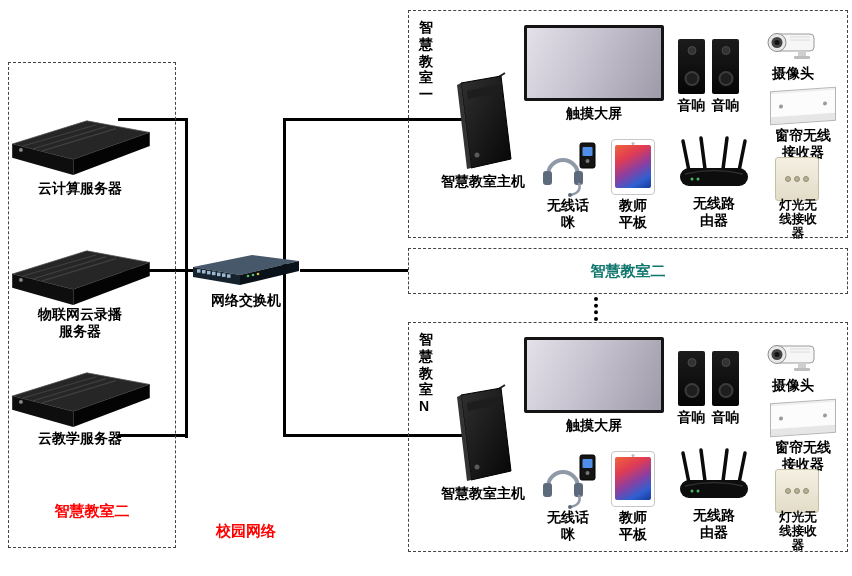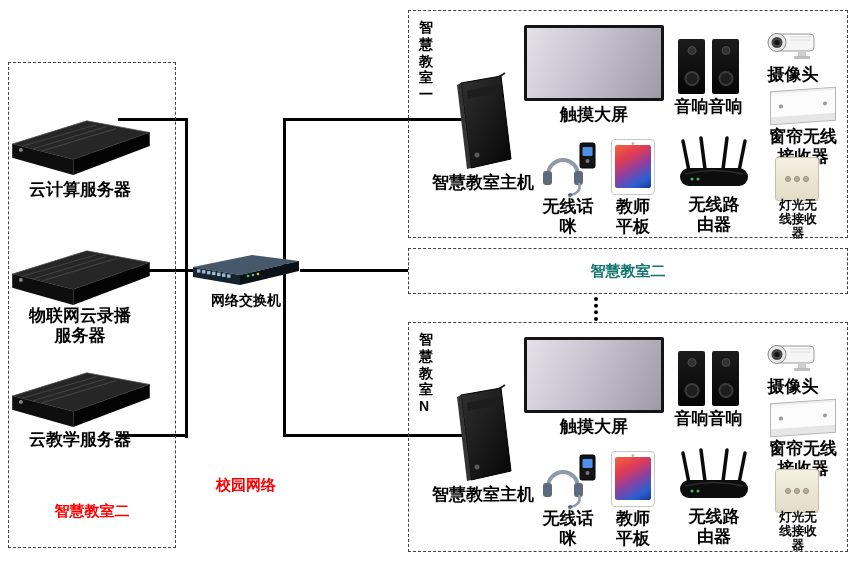--- a/index.html
+++ b/index.html
@@ -13,35 +13,35 @@
   #l-s1     { left:118px; top:118px; width:70px;  height:3px; }
   #l-trunkL { left:185px; top:118px; width:3px;   height:320px; }
   #l-s2     { left:122px; top:269px; width:72px;  height:3px; }
   #l-s3     { left:118px; top:434px; width:70px;  height:3px; }
   #l-sw-r   { left:300px; top:269px; width:108px; height:3px; }
   #l-trunkR { left:283px; top:118px; width:3px;   height:319px; }
   #l-b-top  { left:283px; top:118px; width:181px; height:3px; }
   #l-b-bot  { left:283px; top:434px; width:181px; height:3px; }
   #dotted   { position:absolute; left:594px; top:297px; width:0; height:24px; border-left:4px dotted #000; }
 
-  .lbl { position:absolute; font-weight:bold; font-size:17px; color:#000;
+  .lbl { position:absolute; font-weight:bold; font-size:14px; color:#000;
          text-align:center; white-space:pre-line; line-height:1.18; }
   .red { color:#ff0000; font-size:15px; }
 
   
   .server-svg { position:absolute; left:6px; width:148px; height:62px; }
   #srv1 { top:116px; } #srv2 { top:246px; } #srv3 { top:368px; }
   #srv1-lbl { left:6px; top:180px; width:148px; }
   #srv2-lbl { left:6px; top:306px; width:148px; }
   #srv3-lbl { left:6px; top:430px; width:148px; }
   #nc-lbl   { left:8px;  top:502px; width:168px; }
 
   #switch-svg { position:absolute; left:190px; top:252px; width:112px; height:38px; }
   #switch-lbl { left:190px; top:292px; width:112px; font-size:14px; }
-  #campus-lbl { left:190px; top:476px; width:112px; }
+  #campus-lbl { left:190px; top:522px; width:112px; }
 
   
   .classroom { position:absolute; left:408px; width:440px; border:1px dashed #444; }
   .c1 { top:10px;  height:228px; }
   .cN { top:322px; height:230px; }
   #c2-box { position:absolute; left:408px; top:248px; width:440px; height:46px;
             border:1px dashed #444; display:flex; align-items:center; justify-content:center;
             font-weight:bold; font-size:15px; color:#0f766e; }
 
   .v-title { position:absolute; left:10px; top:8px; width:16px; font-weight:bold; font-size:14px;

